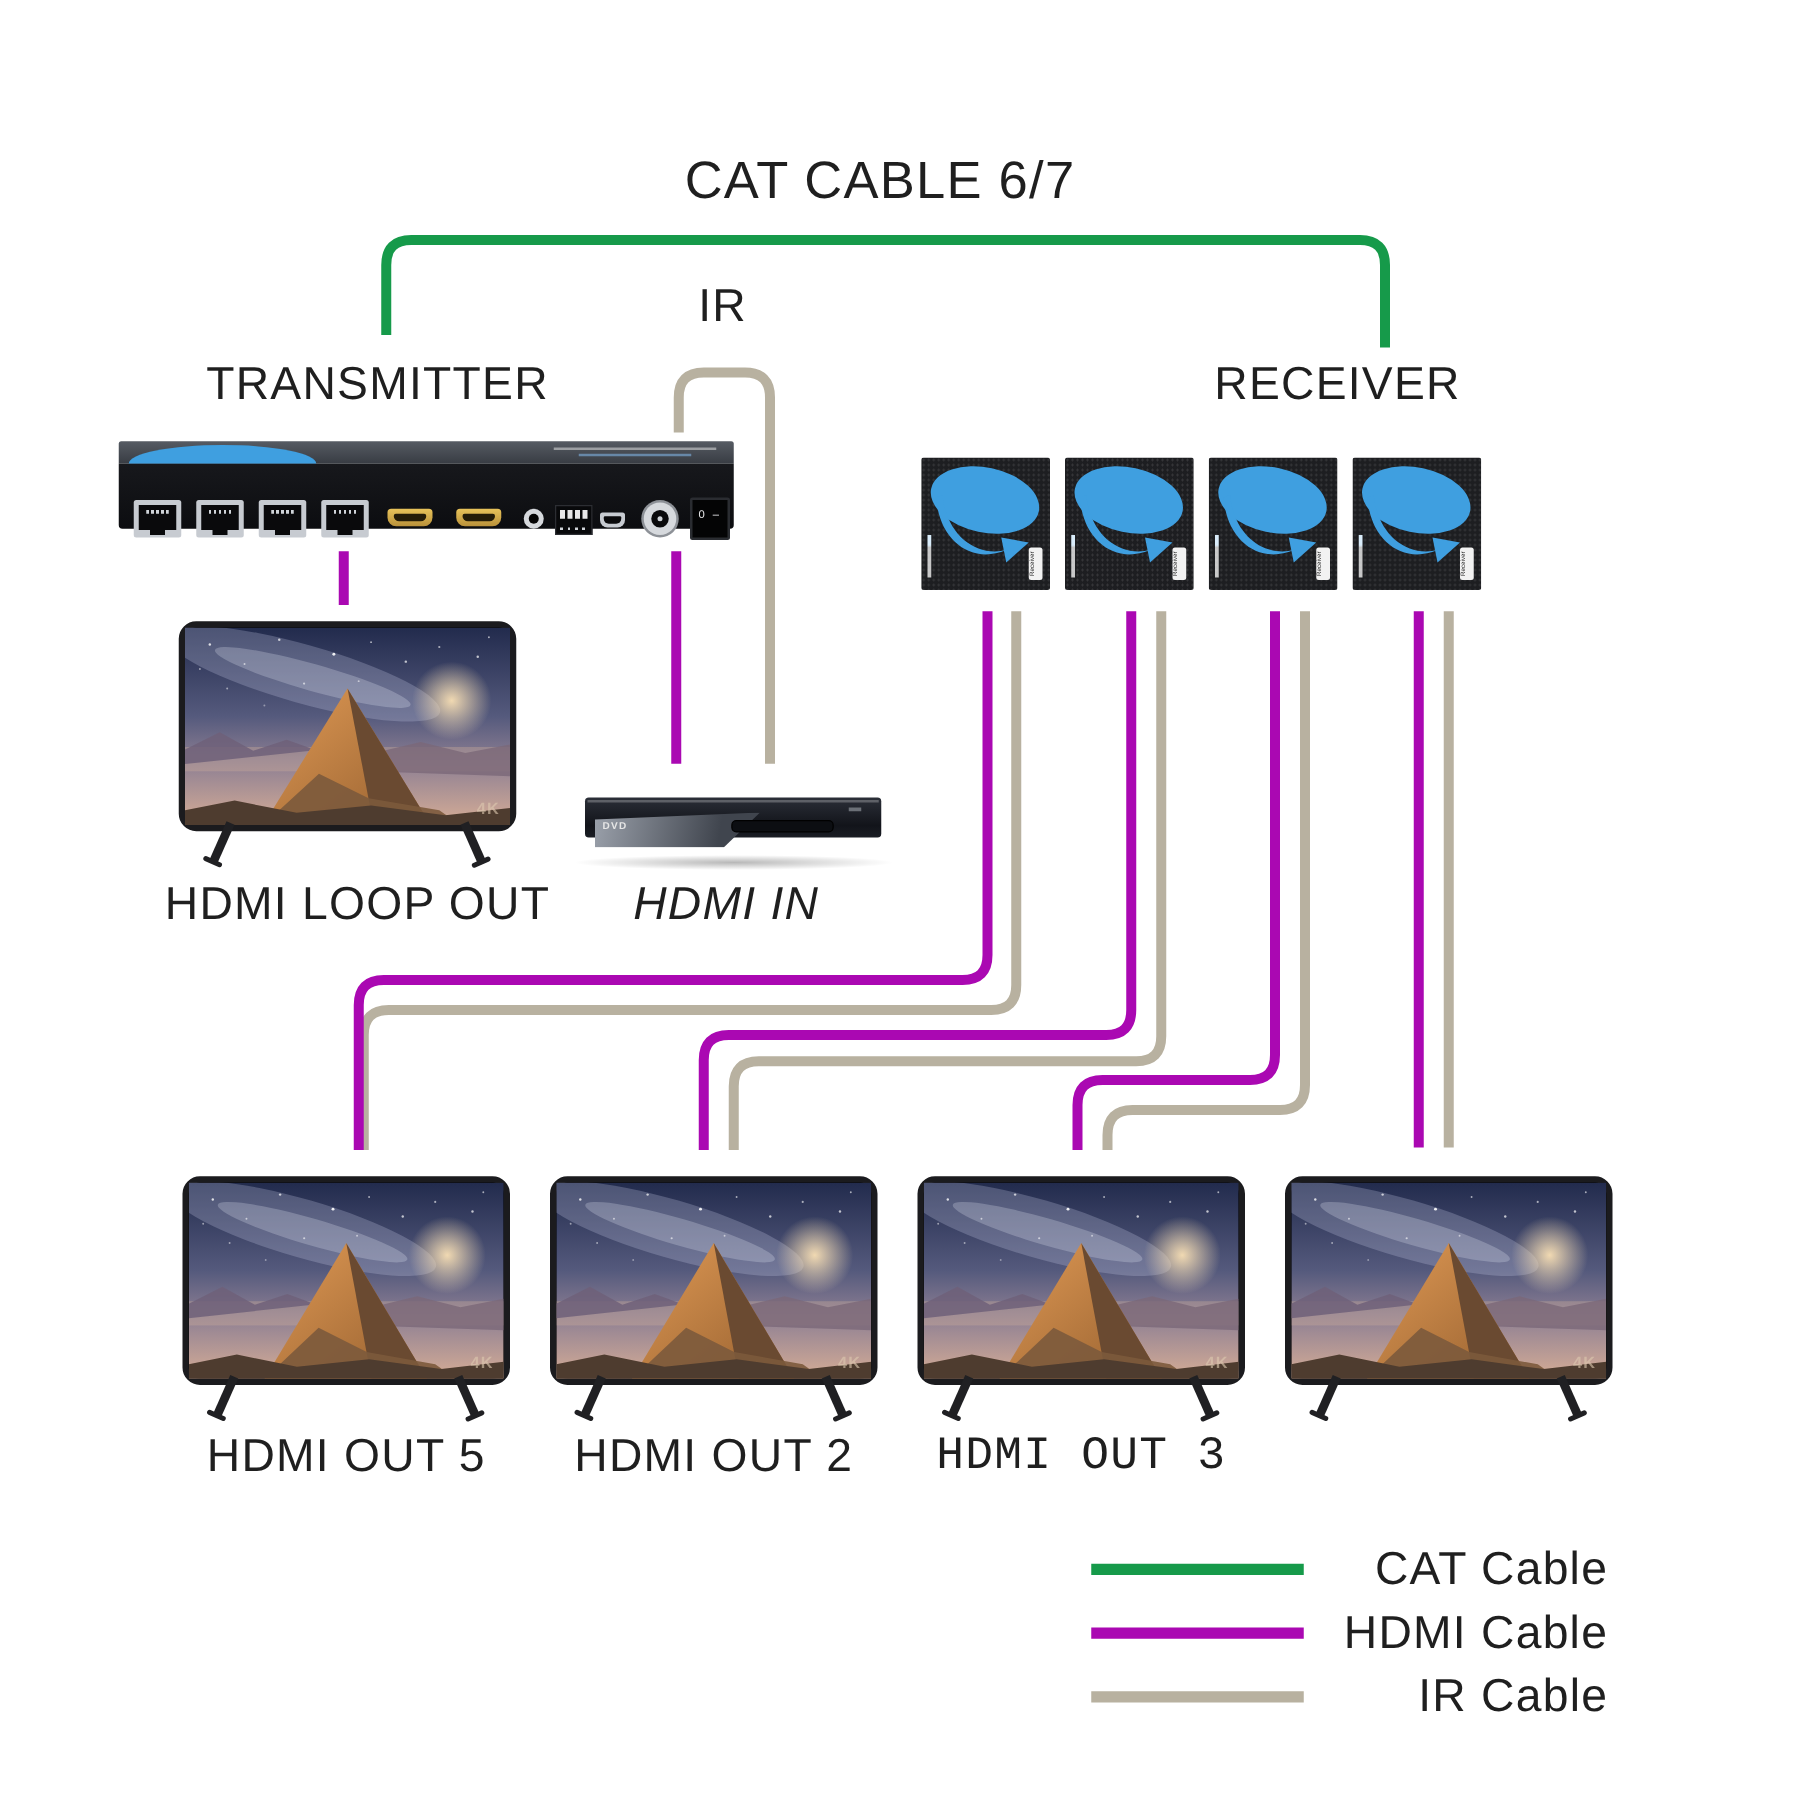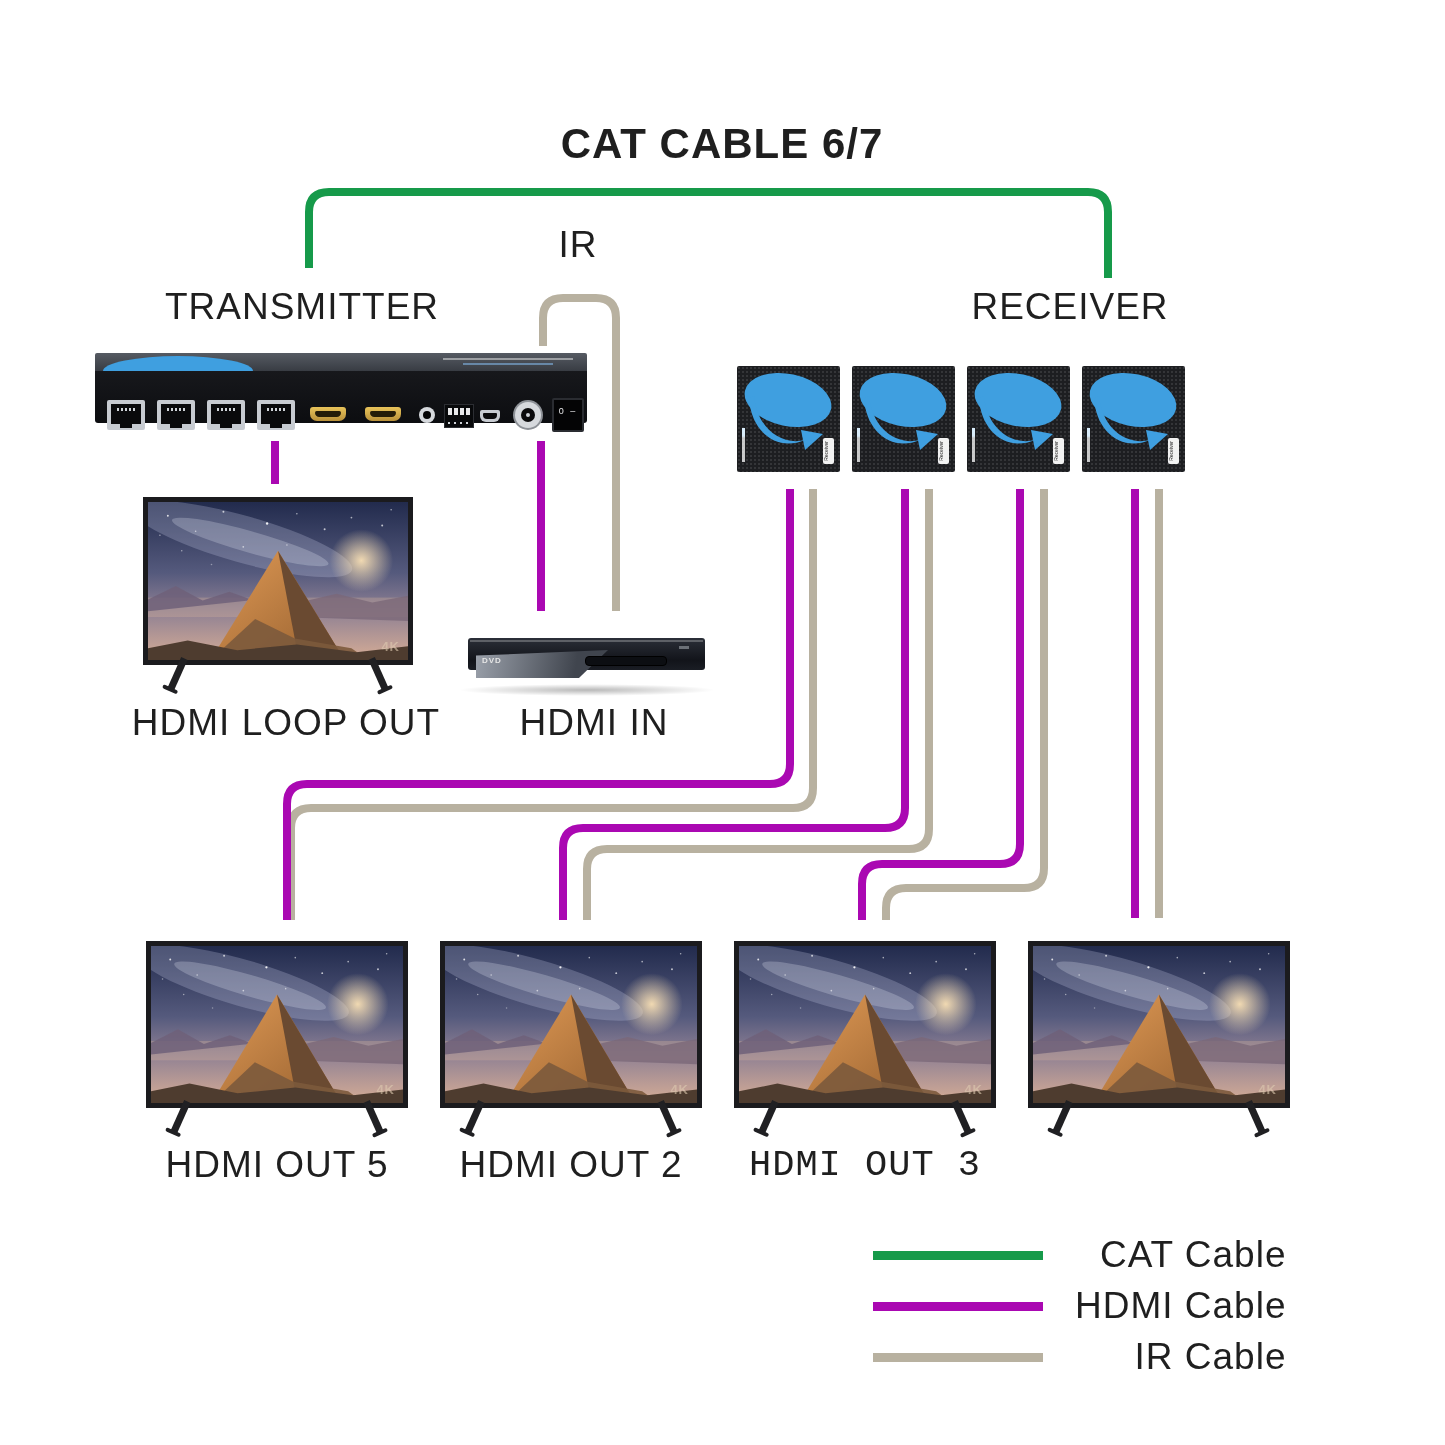--- a/index.html
+++ b/index.html
@@ -43,21 +43,21 @@
 
   
   .rx{position:absolute;top:366px;width:103px;height:106px;background:#1d1e21;background-image:radial-gradient(rgba(255,255,255,.10) 1px,transparent 1px);background-size:4px 4px;border-radius:2px;}
   .rx-ellipse{position:absolute;left:7px;top:8px;width:88px;height:52px;border-radius:50%;background:var(--brand-blue,#3f9fe0);transform:rotate(12deg);}
   .rx-swoosh{position:absolute;left:0;top:0;}
   .rx-side{position:absolute;left:5px;bottom:10px;width:3px;height:34px;background:linear-gradient(#d9ecfa 0 8px,rgba(255,255,255,.75) 10px 34px);}
   .rx-badge{position:absolute;right:6px;bottom:8px;width:11px;height:26px;background:#f2f2f2;border-radius:2px;}
   .rx-badge span{position:absolute;left:-7px;top:10px;display:block;transform:rotate(-90deg);font-size:5px;color:#161616;white-space:nowrap;}
 
   
-  .tv{position:absolute;background:#000;border:5px solid #1b1b1e;border-radius:0;box-sizing:border-box;}
+  .tv{position:absolute;background:#000;border:5px solid #1b1b1e;border-radius:14px;box-sizing:border-box;}
   .tv .scr{position:absolute;left:0;top:0;width:100%;height:100%;}
   .tv .wm{position:absolute;right:8px;bottom:6px;font-size:13px;color:rgba(222,201,176,.6);font-weight:bold;letter-spacing:1px;}
   .leg{position:absolute;bottom:-31px;width:7px;height:34px;background:#202023;}
   .leg.l{left:26px;transform:rotate(24deg);}
   .leg.r{right:26px;transform:rotate(-24deg);}
   .leg:after{content:"";position:absolute;bottom:-2px;left:-5px;width:16px;height:4px;border-radius:2px;background:#202023;}
 
   
   .dvd{position:absolute;left:468px;top:638px;width:237px;height:32px;background:linear-gradient(#2b2f38,#12141a 70%,#1a1d24);border-radius:3px;}
   .dvd:before{content:"";position:absolute;left:2px;top:2px;right:2px;height:2px;background:rgba(255,255,255,.25);}
@@ -138,21 +138,21 @@
     <path d="M813,489 L813,788 Q813,808 793,808 L311,808 Q291,808 291,828 L291,920" fill="none" stroke="var(--ir,#b8b1a0)" stroke-width="8"></path>
     <path d="M790,489 L790,764 Q790,784 770,784 L307,784 Q287,784 287,804 L287,920" fill="none" stroke="var(--hdmi,#aa08b2)" stroke-width="8"></path>
     <path d="M929,489 L929,829 Q929,849 909,849 L607,849 Q587,849 587,869 L587,920" fill="none" stroke="var(--ir,#b8b1a0)" stroke-width="8"></path>
     <path d="M905,489 L905,808 Q905,828 885,828 L583,828 Q563,828 563,848 L563,920" fill="none" stroke="var(--hdmi,#aa08b2)" stroke-width="8"></path>
     <path d="M1044,489 L1044,868 Q1044,888 1024,888 L906,888 Q886,888 886,908 L886,920" fill="none" stroke="var(--ir,#b8b1a0)" stroke-width="8"></path>
     <path d="M1020,489 L1020,844 Q1020,864 1000,864 L882,864 Q862,864 862,884 L862,920" fill="none" stroke="var(--hdmi,#aa08b2)" stroke-width="8"></path>
     <path d="M1159,489 L1159,918" fill="none" stroke="var(--ir,#b8b1a0)" stroke-width="8"></path>
     <path d="M1135,489 L1135,918" fill="none" stroke="var(--hdmi,#aa08b2)" stroke-width="8"></path>
   </svg>
 
-  <div class="lbl title" style="left:432px;top:120px;width:580px;font-weight:bold;">CAT CABLE 6/7</div>
+  <div class="lbl title" style="left:414px;top:120px;width:580px;">CAT CABLE 6/7</div>
   <div class="lbl seclbl" style="left:518px;top:224px;width:120px;">IR</div>
   <div class="lbl seclbl" style="left:112px;top:286px;width:380px;">TRANSMITTER</div>
   <div class="lbl seclbl" style="left:880px;top:286px;width:380px;">RECEIVER</div>
 
   <div class="tx">
     <div class="tx-top">
       <div class="tx-logo"></div>
       <div class="tx-logo-swoosh"></div>
       <div class="tx-print"></div>
       <div class="tx-print2"></div>
@@ -255,21 +255,21 @@
   </div>
   <div class="lbl seclbl" style="left:96px;top:702px;width:380px;">HDMI LOOP OUT</div>
 
   <div class="dvd-shadow"></div>
   <div class="dvd">
     <div class="dvd-sheen"></div>
     <div class="dvd-logo">DVD</div>
     <div class="dvd-tray"></div>
     <div class="dvd-btn"></div>
   </div>
-  <div class="lbl seclbl" style="left:444px;top:702px;width:300px;">HDMI IN</div>
+  <div class="lbl seclbl" style="left:431px;top:702px;width:300px;font-style:italic;">HDMI IN</div>
 
   <div class="tv" style="left:146px;top:941px;width:262px;height:167px;">
     <svg class="scr" viewBox="0 0 262 162" preserveAspectRatio="none">
         <use href="#screen-scene"></use>
       </svg>
     <span class="wm">4K</span>
     <div class="leg l"></div>
     <div class="leg r"></div>
   </div>
   <div class="tv" style="left:440px;top:941px;width:262px;height:167px;">

